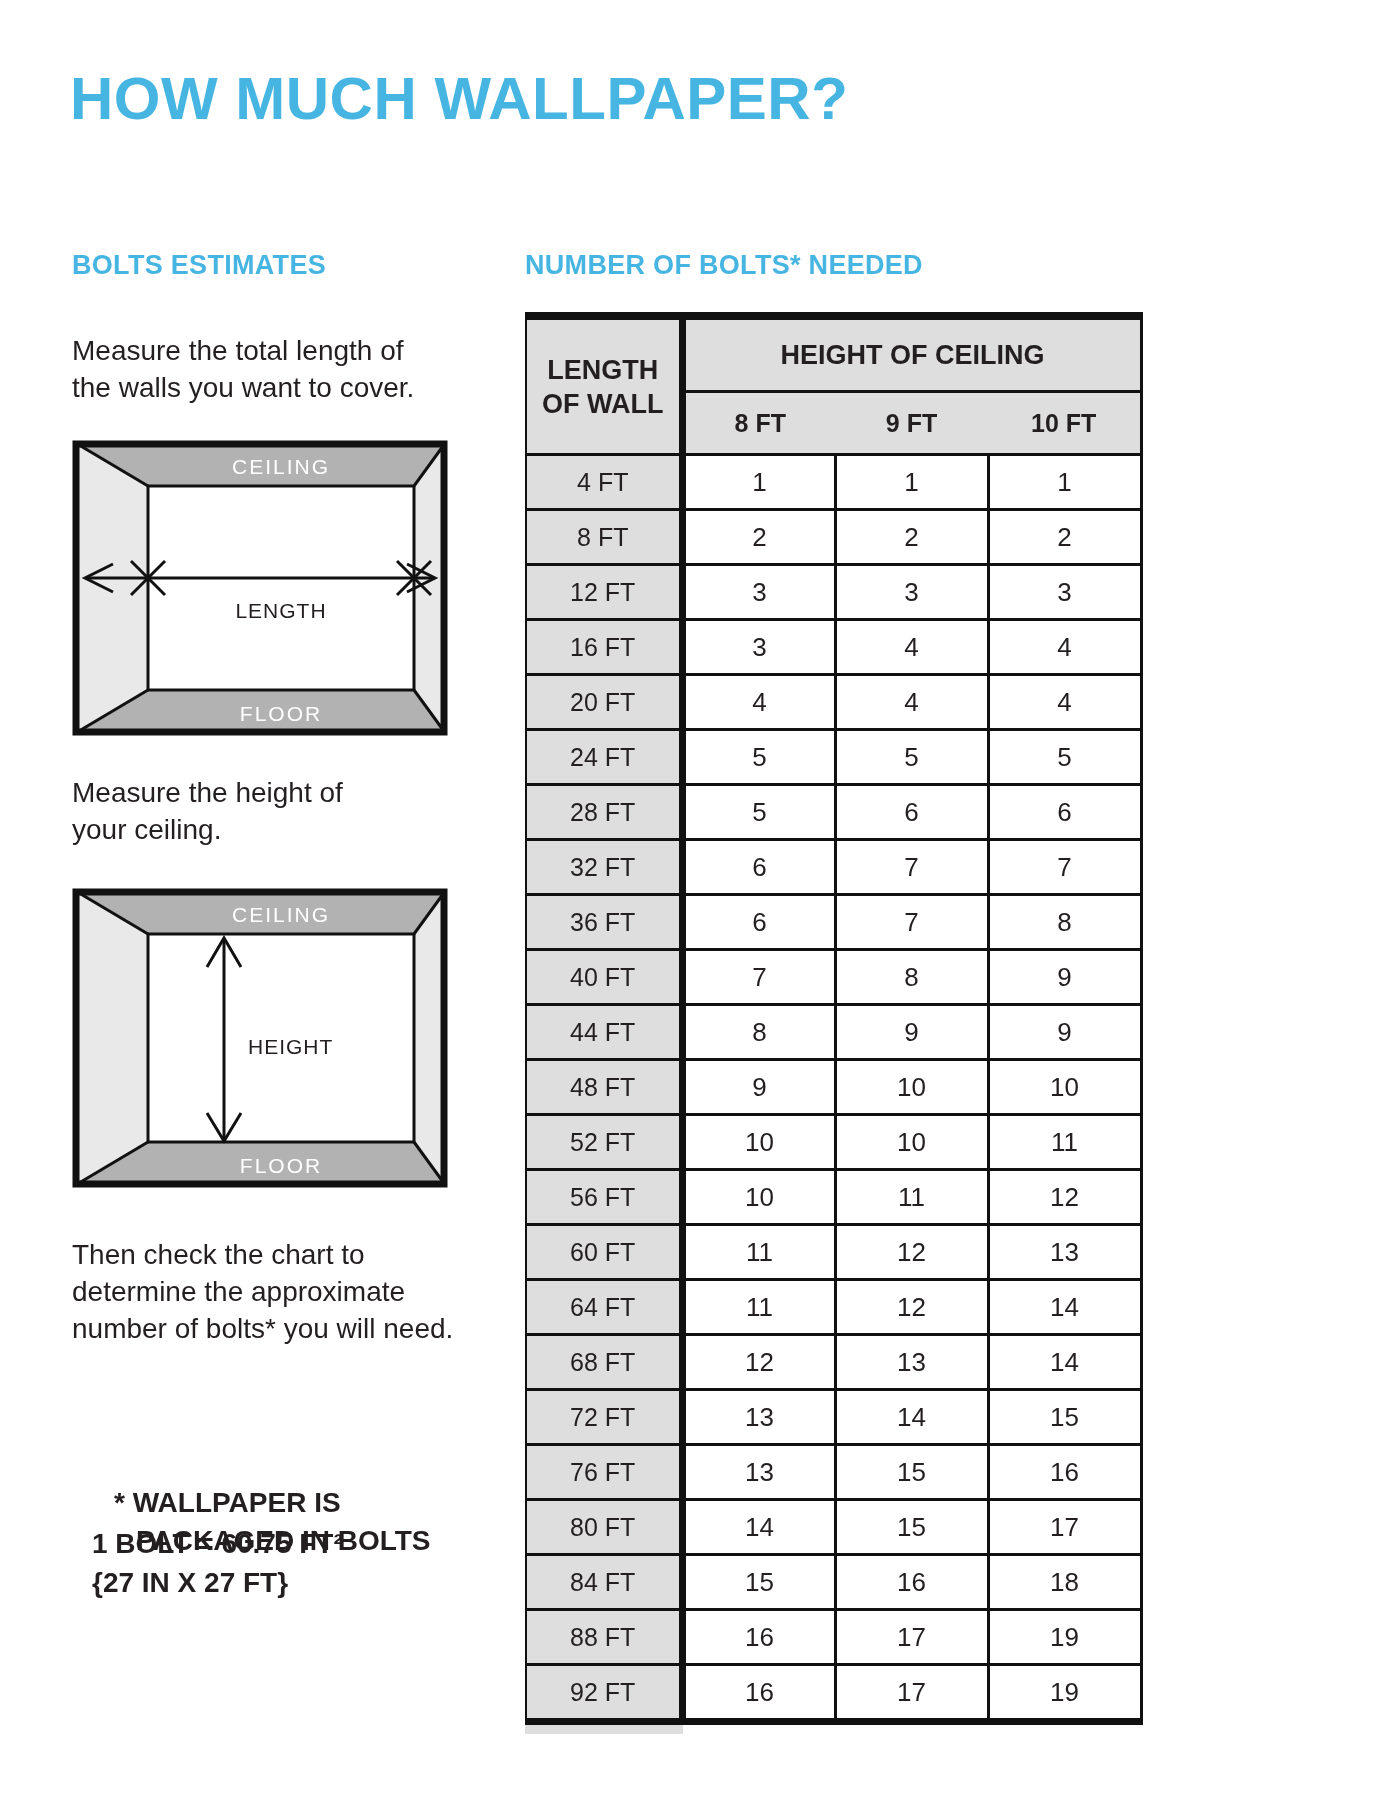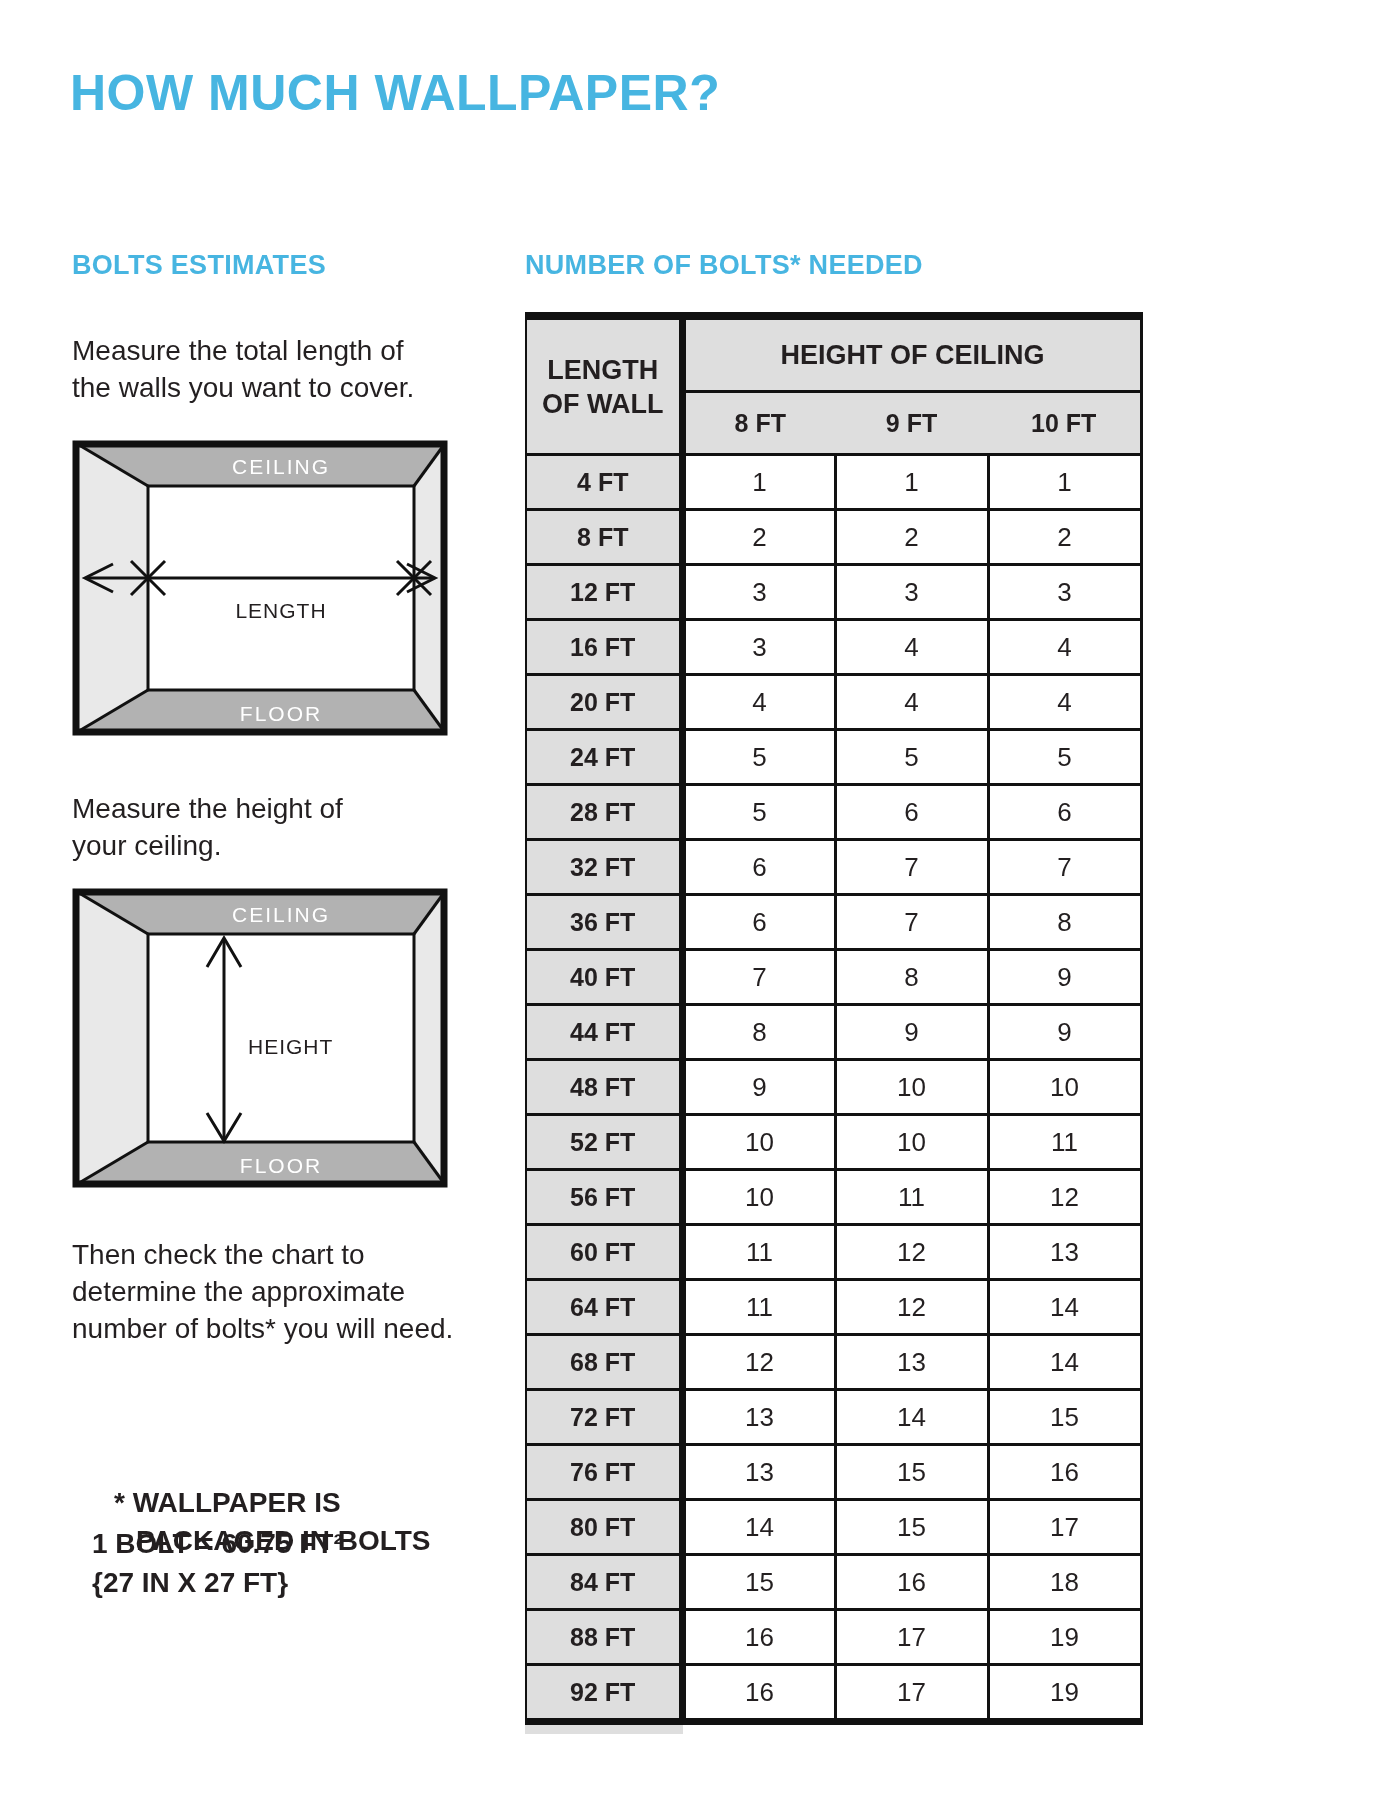--- a/index.html
+++ b/index.html
@@ -11,35 +11,35 @@
     --ceil:#b2b2b2;
   }
   html,body{margin:0;padding:0;}
   body{
     width:1391px;height:1800px;position:relative;background:#ffffff;
     font-family:"Liberation Sans", sans-serif;color:var(--ink);
     overflow:hidden;
   }
   .abs{position:absolute;}
   .page-title{
-    left:70px;top:64px;font-size:50px;font-weight:bold;color:var(--accent);
+    left:70px;top:64px;font-size:60px;font-weight:bold;color:var(--accent);
     letter-spacing:0.5px;white-space:nowrap;
   }
   .section-heading{
     font-size:27px;font-weight:bold;color:var(--accent);letter-spacing:0.3px;
     white-space:nowrap;
   }
   .room-heading{left:72px;top:250px;}
   .table-heading{left:525px;top:250px;width:615px;text-align:left;}
   .body-text{
     left:72px;font-size:28px;line-height:37px;color:var(--ink);
     white-space:pre-line;
   }
   .step1{top:332px;}
-  .step2{top:774px;margin-top:16px;}
+  .step2{top:774px;}
   .step3{top:1236px;}
   .footnote{
     left:72px;top:1484px;font-size:28px;font-weight:bold;line-height:38px;
     white-space:pre-line;padding-left:22px;text-indent:-22px;margin-left:42px;
   }
   .bolt-spec{
     left:72px;top:1524px;font-size:28px;font-weight:bold;line-height:39px;
     white-space:pre-line;
     margin-left:20px;
   }
@@ -71,21 +71,21 @@
   }
   tr.subhead th{
     background:var(--shade);
     border-bottom:3px solid var(--line);
     font-size:25px;font-weight:bold;height:60px;
   }
   tbody th.row-label{
     background:var(--shade);
     border-top:3px solid var(--line);border-bottom:3px solid var(--line);
     border-right:7px solid var(--line);
-    font-size:25px;font-weight:bold;height:52px;margin-left:30px;
+    font-size:25px;font-weight:normal;height:52px;margin-left:30px;
   }
   tbody td.num-cell{
     background:#ffffff;
     border:3px solid var(--line);
     font-size:26px;font-weight:normal;height:52px;
   }
   .gray-tab{
     position:absolute;left:0;top:100%;width:158px;height:9px;background:var(--shade);
   }
 </style>

